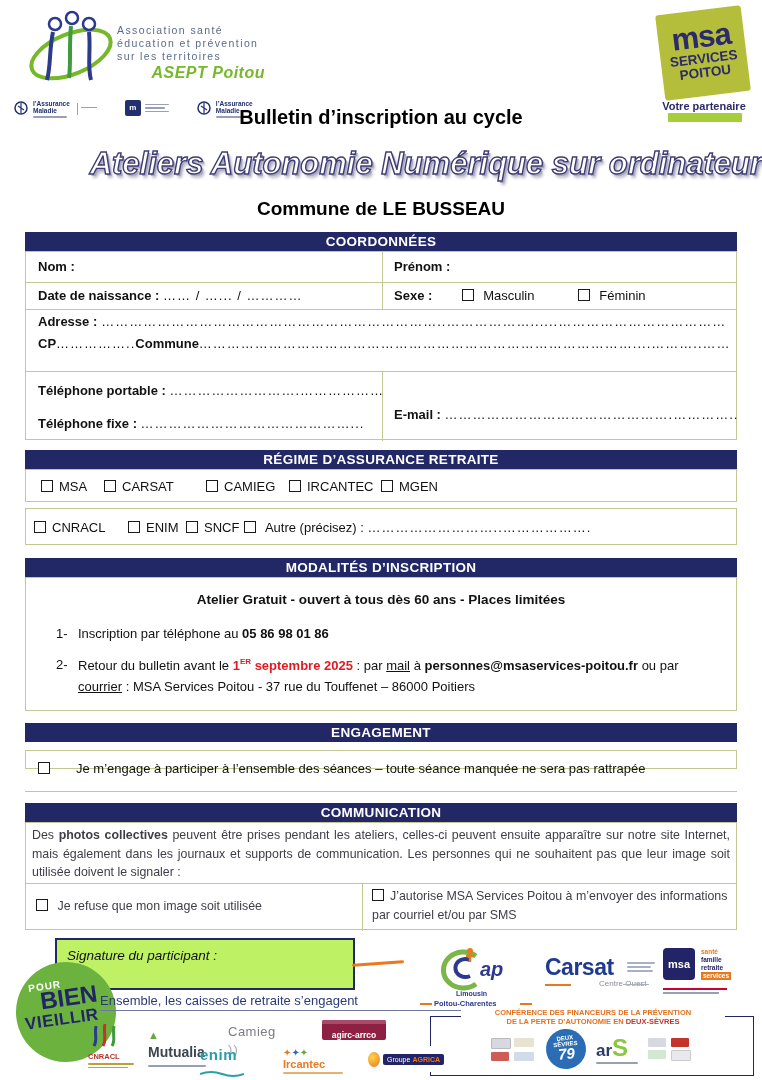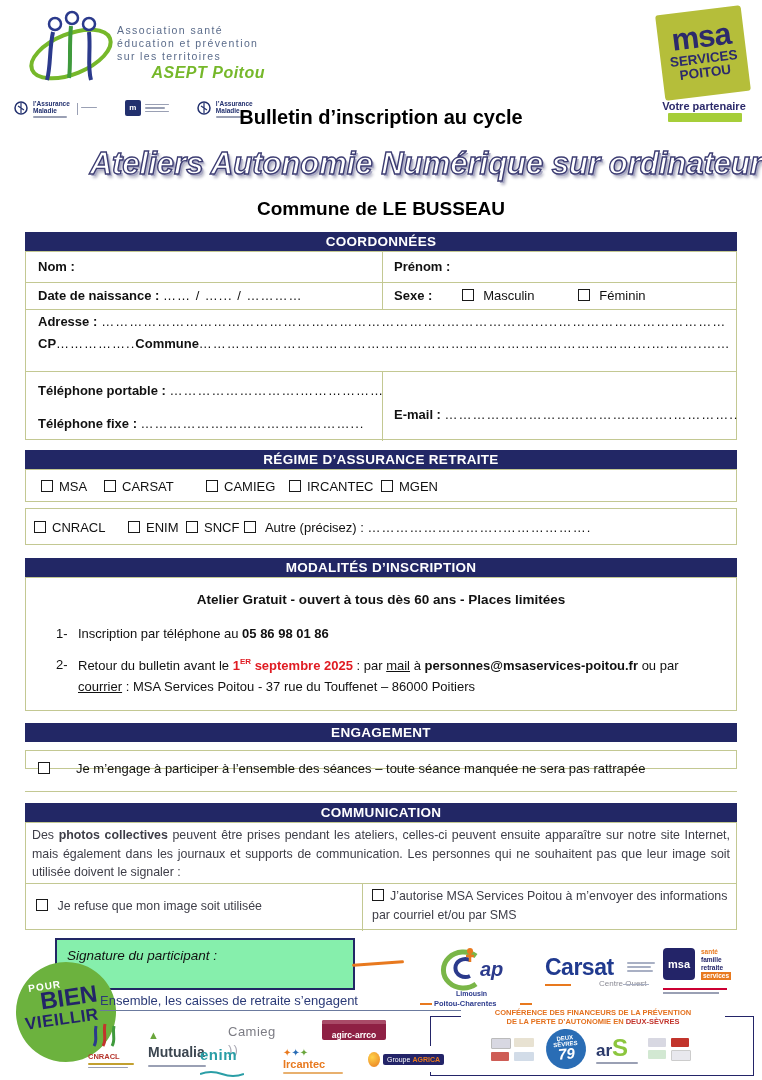--- a/index.html
+++ b/index.html
@@ -204,21 +204,21 @@
     <div class="vline" style="left:336px;top:60px;height:48px;border-color:#c3c892;"></div>
     <span class="it" style="left:10px;top:76px;font-size:12.4px;color:#3e3e48;">
       <span class="cb"></span>
       <span>Je refuse que mon image soit utilisée</span>
     </span>
     <div class="abs" style="left:346px;top:64px;width:356px;font-size:12.4px;line-height:19px;color:#3e3e48;">
       <span class="cb"></span><span>J’autorise MSA Services Poitou à m’envoyer des informations par courriel et/ou par SMS</span>
     </div>
   </div>
 
-  <div class="abs" style="left:55px;top:938px;width:300px;height:52px;border:2px solid #222765;box-sizing:border-box;background:#86efac;">
+  <div class="abs" style="left:55px;top:938px;width:300px;height:52px;border:2px solid #222765;box-sizing:border-box;background:#bef264;">
     <div class="ital" style="margin:8px 0 0 10px;font-size:13.5px;color:#111;">Signature du participant :</div>
   </div>
   <div class="abs" style="left:352px;top:962px;width:52px;height:3px;background:#e8791e;transform:rotate(-4deg);border-radius:2px;"></div>
 
   <div class="abs" style="left:16px;top:962px;width:100px;height:100px;border-radius:50%;background:#6cb23e;transform:rotate(-8deg);overflow:hidden;">
     <div style="color:#fff;font-size:10px;font-weight:bold;margin:16px 0 0 16px;letter-spacing:1px;">POUR</div>
     <div style="color:#232468;font-size:24px;font-weight:bold;margin:-2px 0 0 26px;line-height:22px;">BIEN</div>
     <div style="color:#232468;font-size:17px;font-weight:bold;margin:0 0 0 8px;letter-spacing:.5px;">VIEILLIR</div>
   </div>
 

